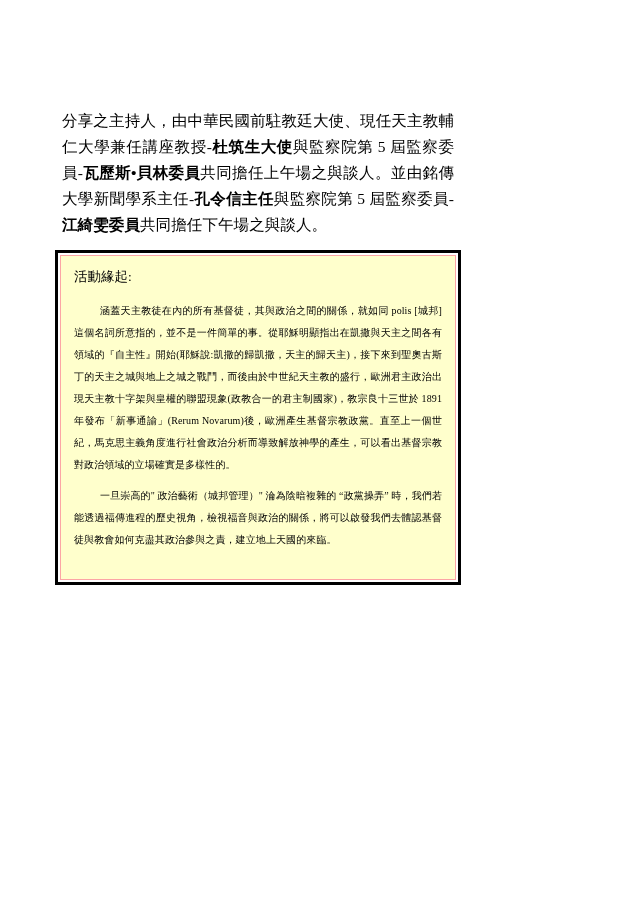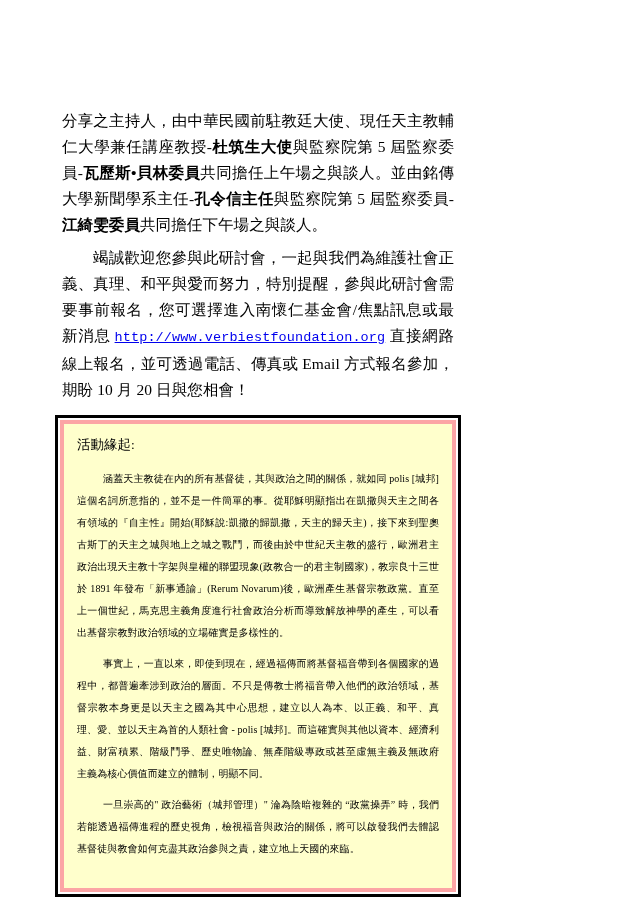--- a/index.html
+++ b/index.html
@@ -43,21 +43,21 @@
     margin: 0 4px;
     cursor: pointer;
   }
   .origin-box {
     margin: 12px -7px 0 -7px;
     border: 3px solid #000;
     padding: 2px;
     background: var(--page-bg);
   }
   .origin-inner {
-    border: 4px solid #fca5a5;
+    border: 1px solid #fca5a5;
     background: var(--box-bg);
     padding: 10px 13px 28px 13px;
   }
   .box-title {
     font-size: 13.5px;
     line-height: 22px;
     margin: 0 0 12px 0;
   }
   .box-para {
     font-size: 10px;
@@ -70,24 +70,22 @@
   .box-para + .box-para { margin-top: 9px; }
 </style>
 </head>
 <body>
 
 <div class="page">
 
   <p class="para"><span>分享之主持人，由中華民國前駐教廷大使、現任天主教輔仁大學兼任講座教授-</span><span class="bold-name">杜筑生大使</span><span>與監察院第 5 屆監察委員-</span><span class="bold-name">瓦歷斯•貝林委員</span><span>共同擔任上午場之與談人。並由銘傳大學新聞學系主任-</span><span class="bold-name">孔令信主任</span><span>與監察院第 5 屆監察委員-</span><span class="bold-name">江綺雯委員</span><span>共同擔任下午場之與談人。</span></p>
 
 
-  <p class="para indent"><span>竭誠歡迎您參與此研討會，一起與我們為維護社會正義、真理、和平與愛而努力，特別提醒，參與此研討會需要事前報名，您可選擇進入南懷仁基金會/焦點訊息或最新消息</span><a class="link">http://www.verbiestfoundation.org</a><span>直接網路線上報名，並可透過電話、傳真或 Email 方式報名參加，期盼 10 月 20 日與您相會！</span></p>
 
   <div class="origin-box">
     <div class="origin-inner">
       <p class="box-title">活動緣起:</p>
       <p class="box-para">涵蓋天主教徒在內的所有基督徒，其與政治之間的關係，就如同 polis [城邦]這個名詞所意指的，並不是一件簡單的事。從耶穌明顯指出在凱撒與天主之間各有領域的『自主性』開始(耶穌說:凱撒的歸凱撒，天主的歸天主)，接下來到聖奧古斯丁的天主之城與地上之城之戰鬥，而後由於中世紀天主教的盛行，歐洲君主政治出現天主教十字架與皇權的聯盟現象(政教合一的君主制國家)，教宗良十三世於 1891 年發布「新事通諭」(Rerum Novarum)後，歐洲產生基督宗教政黨。直至上一個世紀，馬克思主義角度進行社會政治分析而導致解放神學的產生，可以看出基督宗教對政治領域的立場確實是多樣性的。</p>
-      <p class="box-para">事實上，一直以來，即使到現在，經過福傳而將基督福音帶到各個國家的過程中，都普遍牽涉到政治的層面。不只是傳教士將福音帶入他們的政治領域，基督宗教本身更是以天主之國為其中心思想，建立以人為本、以正義、和平、真理、愛、並以天主為首的人類社會 - polis [城邦]。而這確實與其他以資本、經濟利益、財富積累、階級鬥爭、歷史唯物論、無產階級專政或甚至虛無主義及無政府主義為核心價值而建立的體制，明顯不同。</p>
       <p class="box-para">一旦崇高的" 政治藝術（城邦管理）" 淪為陰暗複雜的 “政黨操弄” 時，我們若能透過福傳進程的歷史視角，檢視福音與政治的關係，將可以啟發我們去體認基督徒與教會如何克盡其政治參與之責，建立地上天國的來臨。</p>
     </div>
   </div>
 
 </div>
 
 </body></html>

